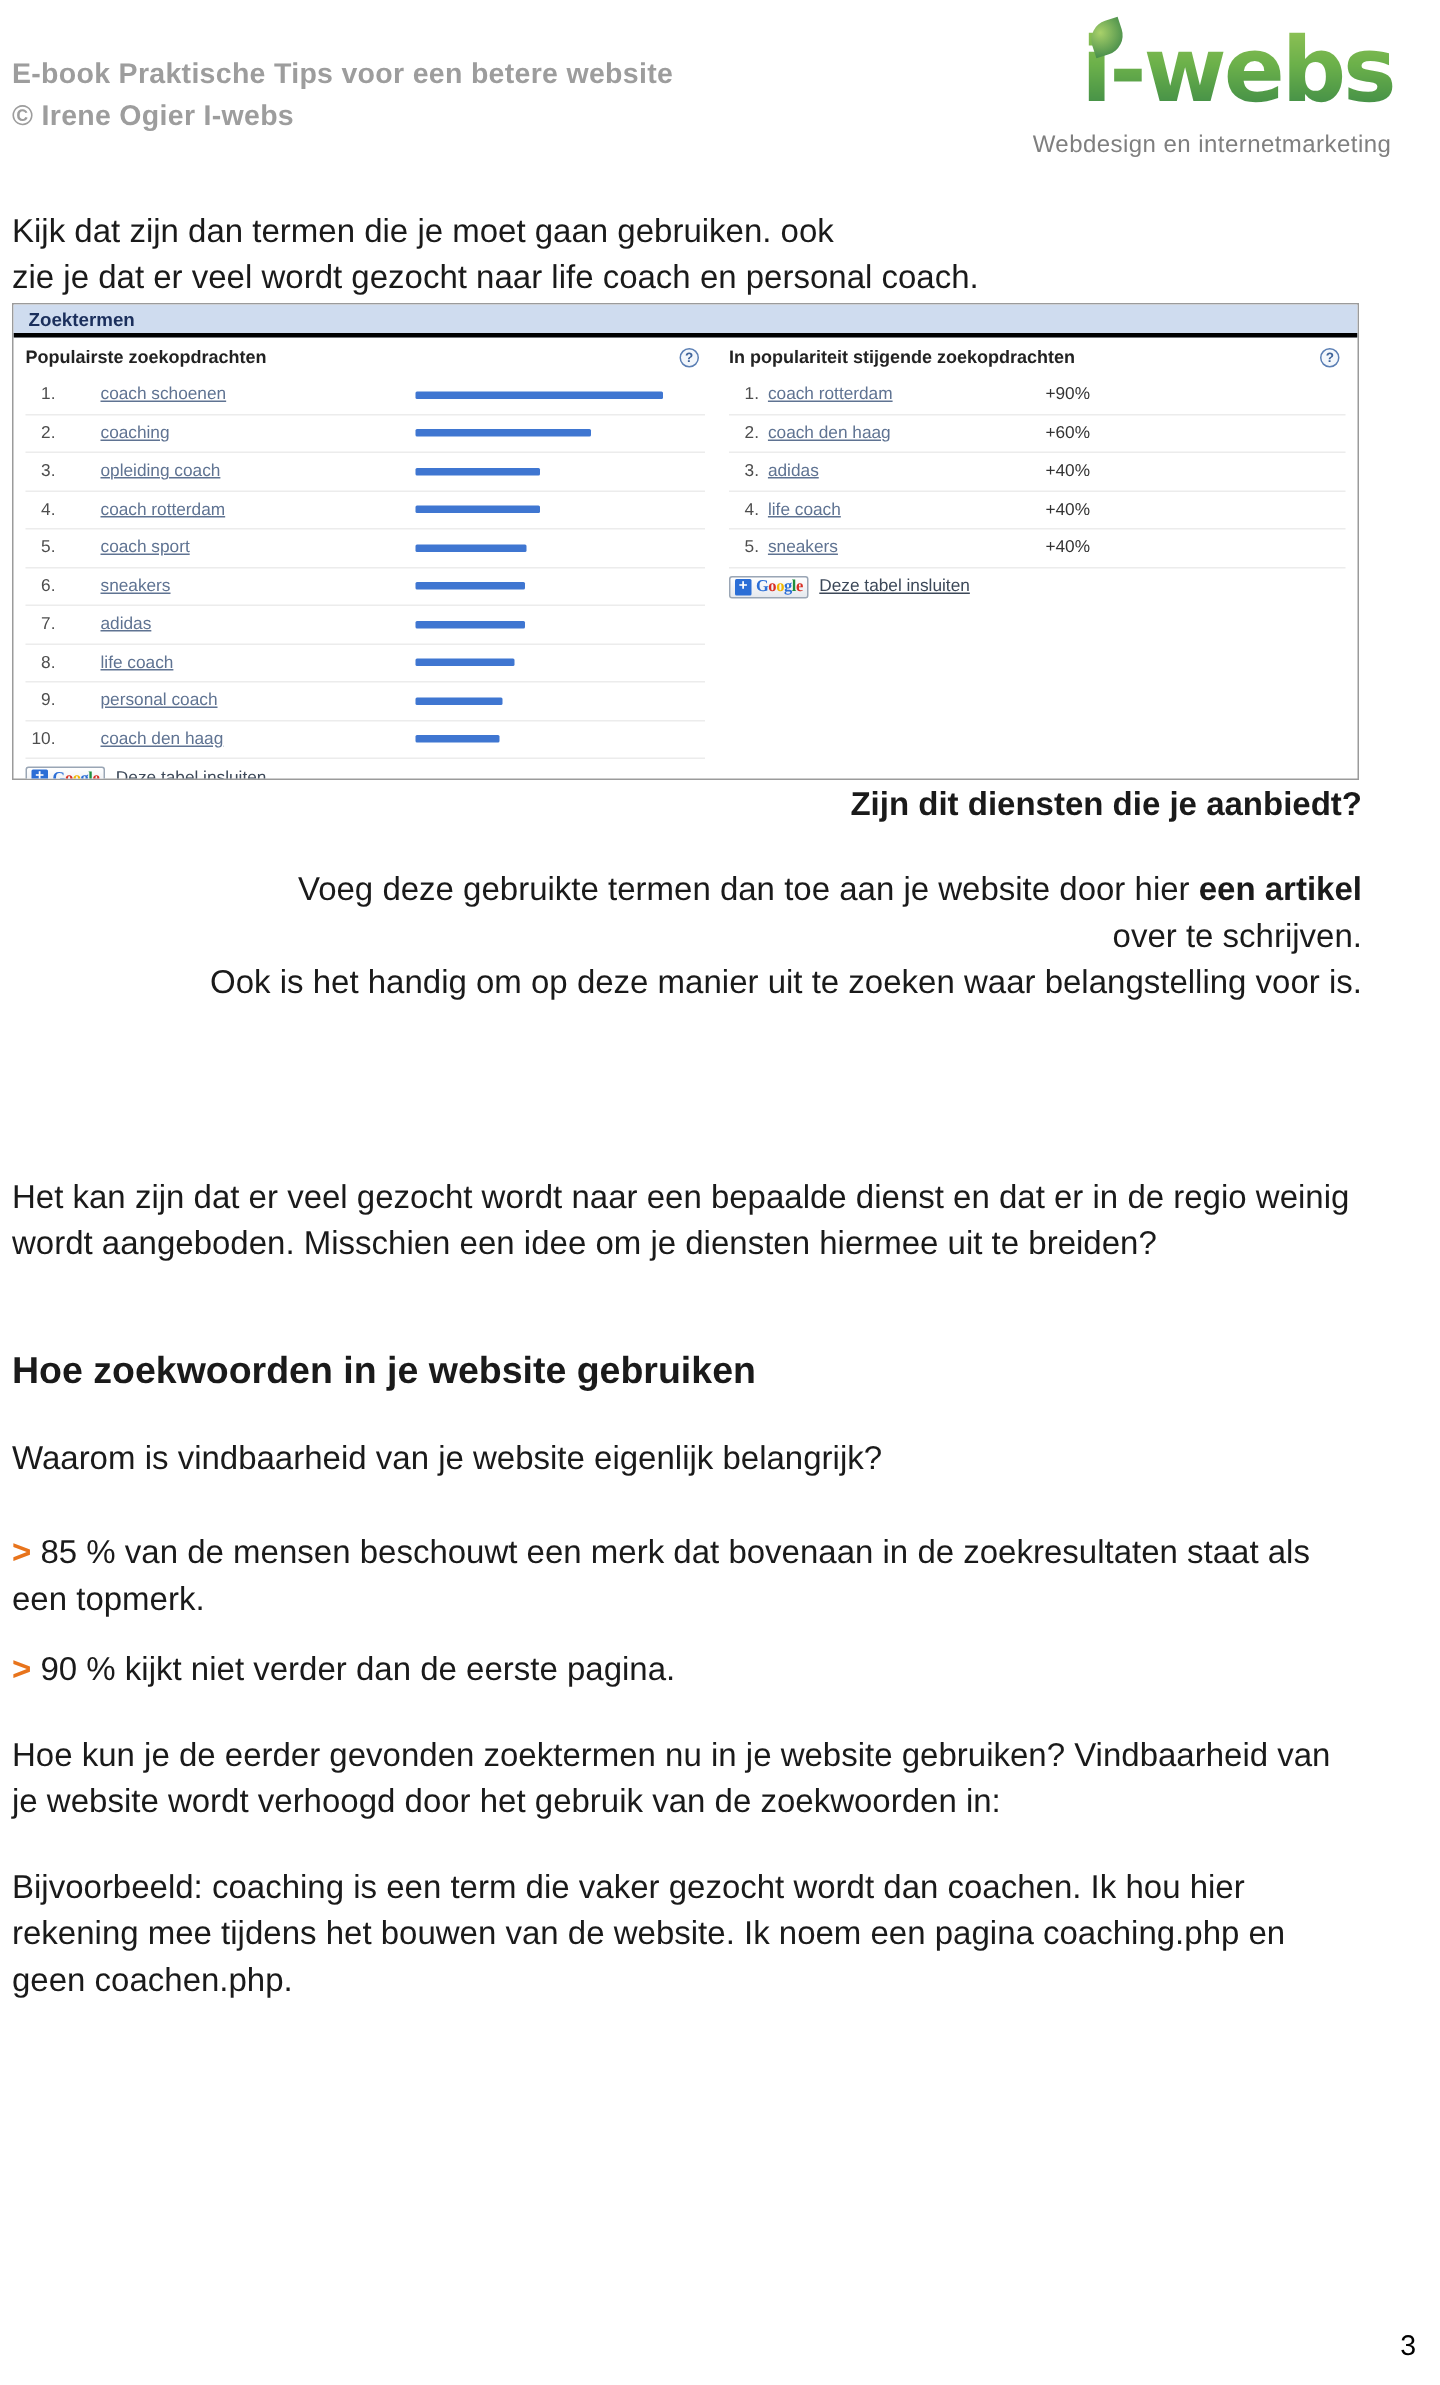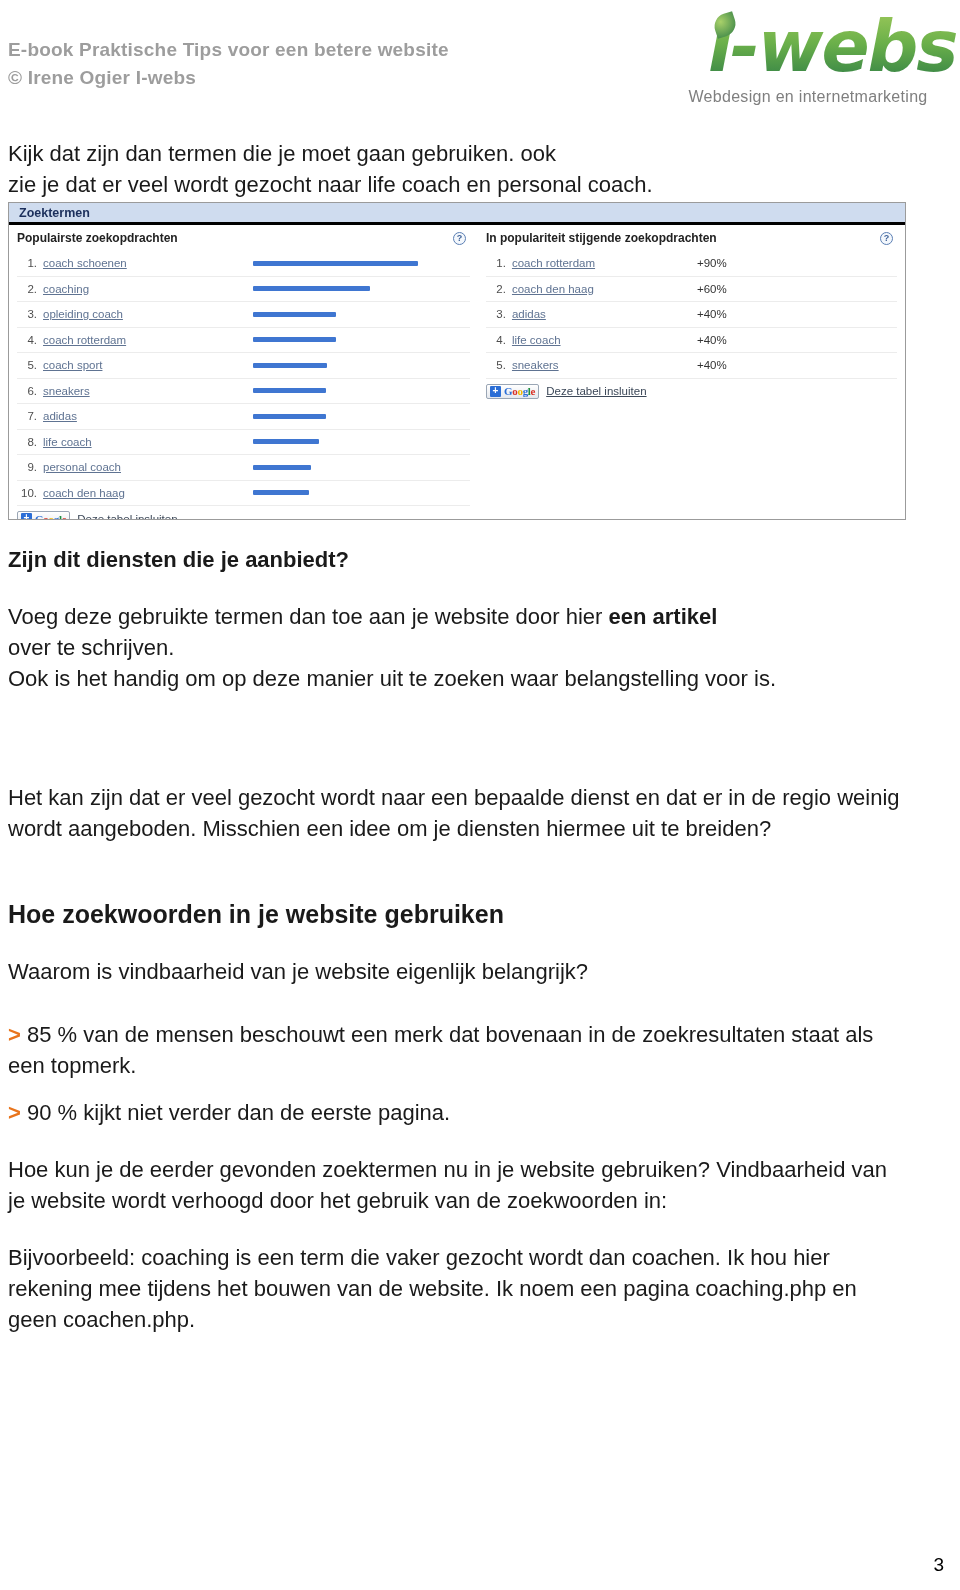--- a/index.html
+++ b/index.html
@@ -34,23 +34,22 @@
 
   
   .logo-block {
     position: absolute;
     right: 18px; top: 8px;
     width: 268px; height: 108px;
     text-align: center;
   }
   .logo-word {
     font-family: "DejaVu Sans", sans-serif;
-    font-size: 71px;
-    font-weight: bold;
-    font-style: italic;
+    font-size: 60px;
+    font-weight: bold;
     letter-spacing: -2px;
     line-height: 78px;
     background: linear-gradient(180deg, #9ec95a 0%, #6bb04a 45%, #2e7d46 100%);
     -webkit-background-clip: text;
     background-clip: text;
     color: transparent;
     position: relative;
     display: inline-block;
     white-space: nowrap;
     margin-left: 34px;
@@ -147,21 +146,21 @@
     text-align: right;
     padding-right: 6px;
     color: #4d4d4d;
     font-size: 11.5px;
   }
   .ga-row .term {
     color: #5f7392;
     text-decoration: underline;
     white-space: nowrap;
   }
-  .ga-col.left .term { width: 210px; }
+  .ga-col.left .term { width: 210px; margin-left: 24px; }
   .ga-col.right .term { width: 185px; }
   .barcell { flex: 1; display: flex; align-items: center; }
   .bar {
     height: 5px;
     background: #3f76d1;
     border-radius: 1px;
   }
   .pct {
     color: #333333;
     font-size: 11.5px;
@@ -396,21 +395,21 @@
           <span class="g-plus">+</span>
           <span class="g-word"><i class="g-b1">G</i><i class="g-b2">o</i><i class="g-b3">o</i><i class="g-b4">g</i><i class="g-b5">l</i><i class="g-b6">e</i></span>
         </span>
         <span class="embed-link">Deze tabel insluiten</span>
       </div>
     </div>
 
   </div>
 </div>
 
-<div class="body-copy" style="top:544px;">
+<div class="body-copy" style="top:520px;text-align:right;">
   <div class="h2">Zijn dit diensten die je aanbiedt?</div>
   <div class="spacer-md"></div>
   <p class="para"><span>Voeg deze gebruikte termen dan toe aan je website door hier </span><b>een artikel</b><br><span>over te schrijven.</span></p>
   <p class="para">Ook is het handig om op deze manier uit te zoeken waar belangstelling voor is.</p>
 </div>
 
 <div class="body-copy" style="top:782px;">
   <p class="para">Het kan zijn dat er veel gezocht wordt naar een bepaalde dienst en dat er in de regio weinig wordt aangeboden. Misschien een idee om je diensten hiermee uit te breiden?</p>
 </div>
 

